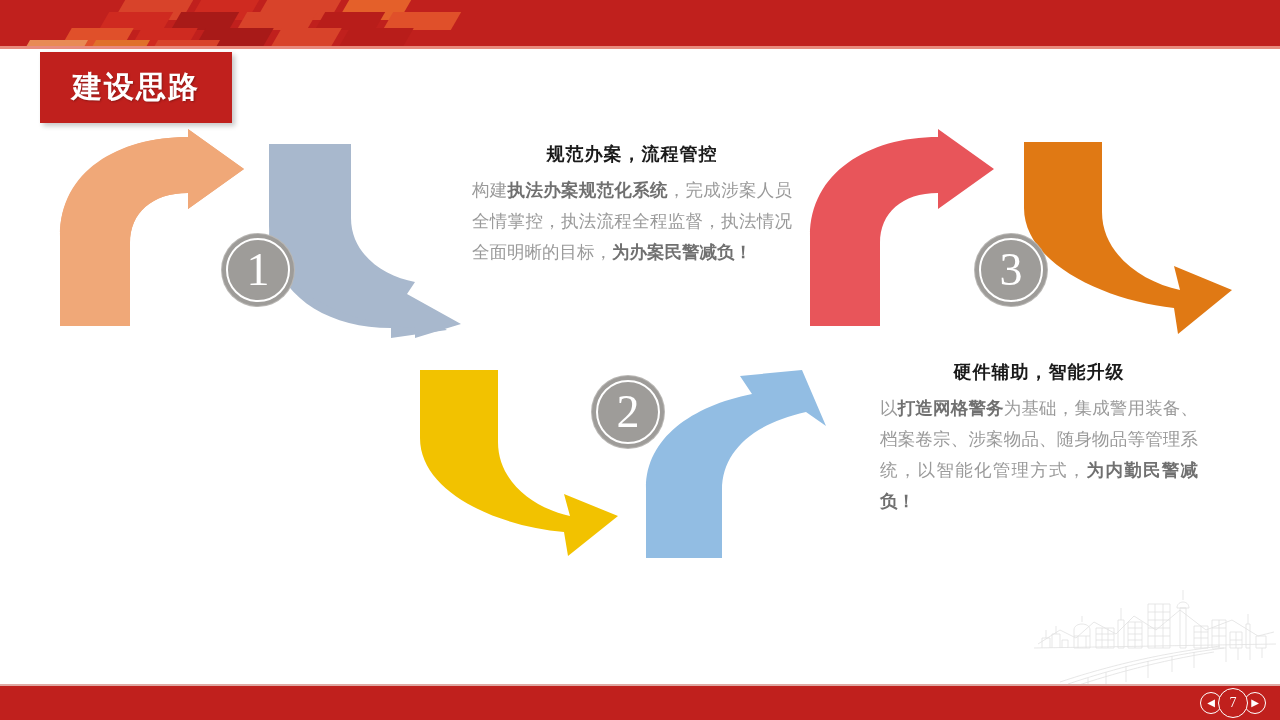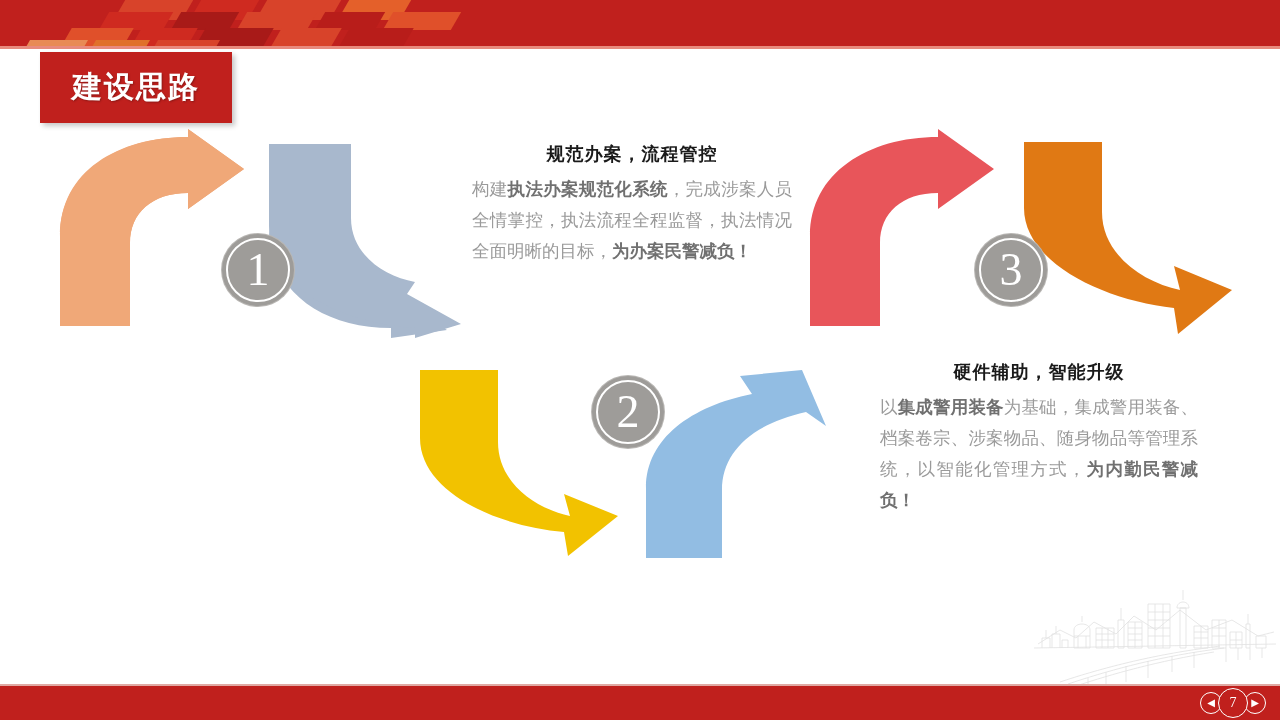--- a/index.html
+++ b/index.html
@@ -98,21 +98,21 @@
     letter-spacing: 1px;
     margin-bottom: 9px;
     font-family: "DejaVu Sans", "Liberation Sans", sans-serif;
   }
   .block .bbody {
     font-size: 17.5px;
     line-height: 1.78;
     color: #9a9a9a;
     text-align: justify;
     text-justify: inter-ideograph;
-    font-family: Liberation Mono, monospace;
+    font-family: Liberation Serif, serif;
   }
   .block .bbody b { color: #707070; font-weight: bold; }
 
   #block-1 { left: 472px; top: 142px; width: 320px; }
   #block-2 { left: 92px;  top: 372px; width: 310px; }
   #block-3 { left: 880px; top: 360px; width: 318px; }
 
   
   #skyline {
     position: absolute; right: 0; bottom: 34px;
@@ -239,21 +239,21 @@
   </div>
 
   <div class="block" id="block-1">
     <div class="bhead">规范办案，流程管控</div>
     <div class="bbody"><span>构建</span><b>执法办案规范化系统</b><span>，完成涉案人员全情掌控，执法流程全程监督，执法情况全面明晰的目标，</span><b>为办案民警减负！</b></div>
   </div>
 
 
   <div class="block" id="block-3">
     <div class="bhead">硬件辅助，智能升级</div>
-    <div class="bbody"><span>以</span><b>集成警用装备</b><span>为基础，集成警用装备、档案卷宗、涉案物品、随身物品等管理系统，以智能化管理方式，</span><b>为内勤民警减负！</b></div>
+    <div class="bbody"><span>以</span><b>打造网格警务</b><span>为基础，集成警用装备、档案卷宗、涉案物品、随身物品等管理系统，以智能化管理方式，</span><b>为内勤民警减负！</b></div>
   </div>
 
   <svg id="skyline" viewBox="0 0 250 100" fill="none" stroke="#dcdcdc" stroke-width="0.8">
 
     <path d="M8,58 L30,44 L46,52 L64,36 L86,48 L104,30 L126,44 L150,24 L176,44 L202,34 L228,50 L244,46"></path>
 
     <path d="M4,62 L246,58"></path>
 
     <path d="M12,62 L12,52 L20,52 L20,62 M22,62 L22,48 L30,48 L30,62 M32,62 L32,54 L38,54 L38,62"></path>
     <path d="M16,52 L16,44 M26,48 L26,40"></path>

